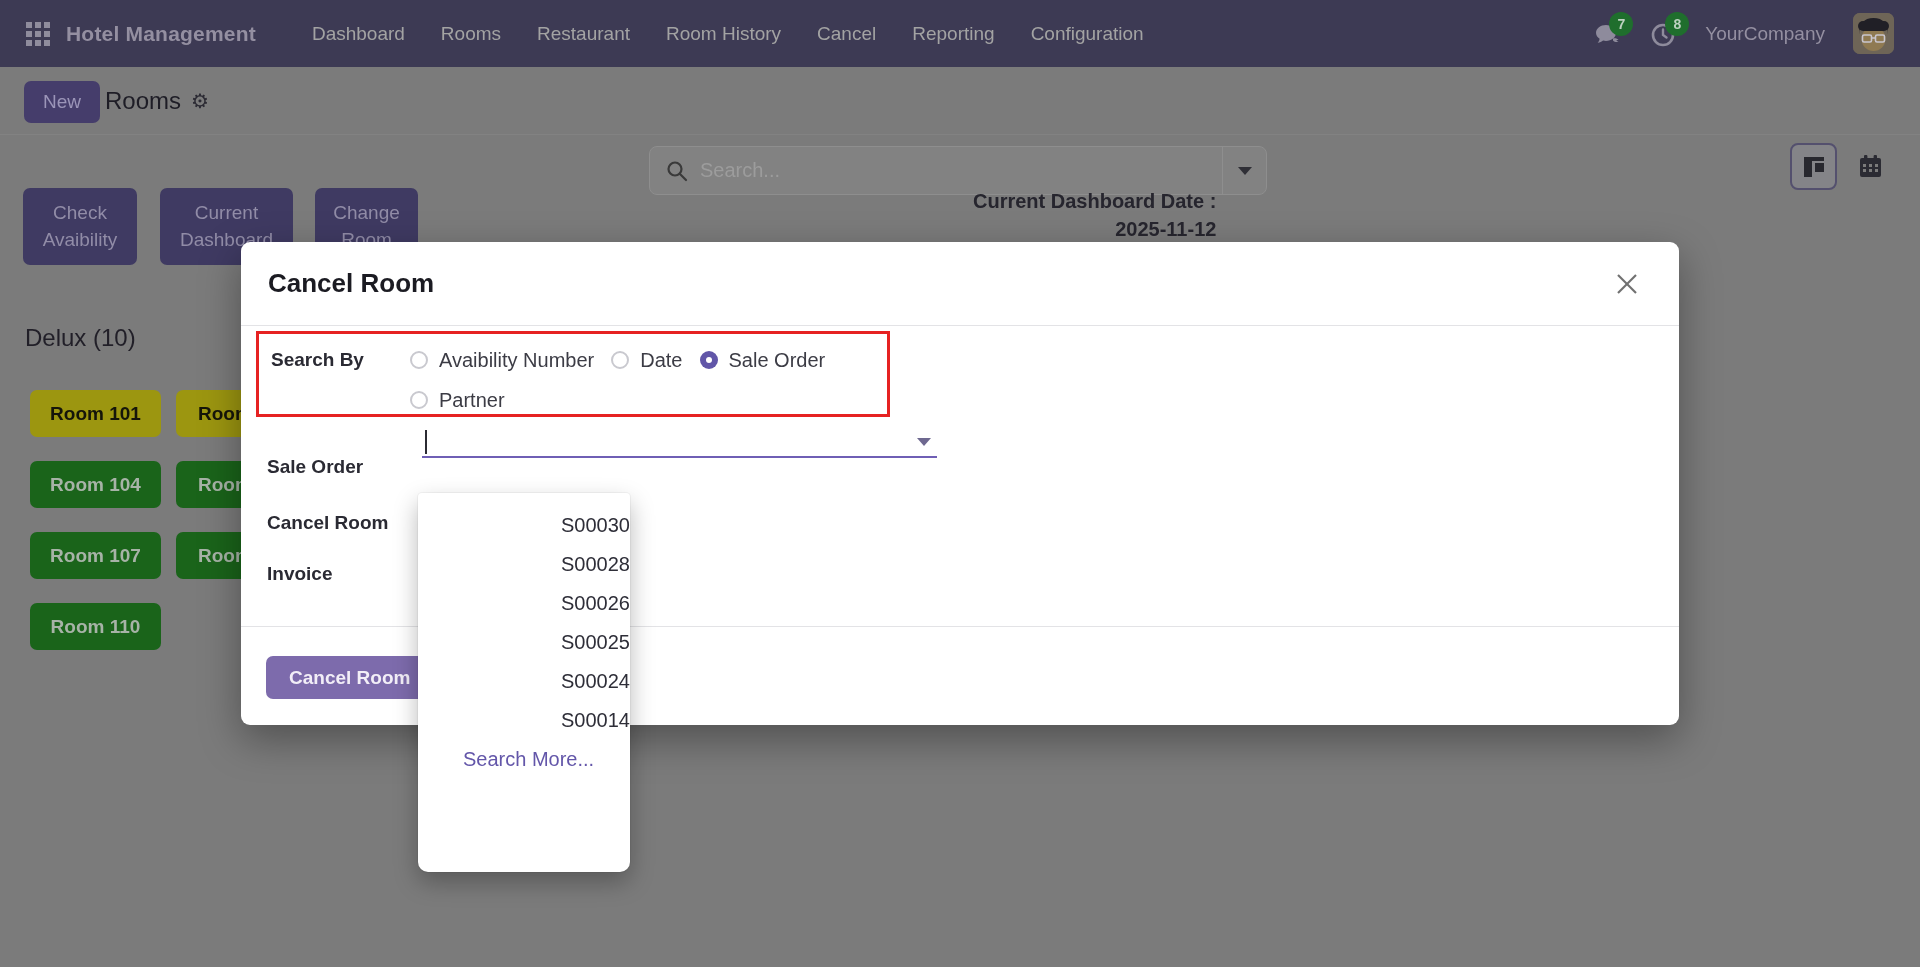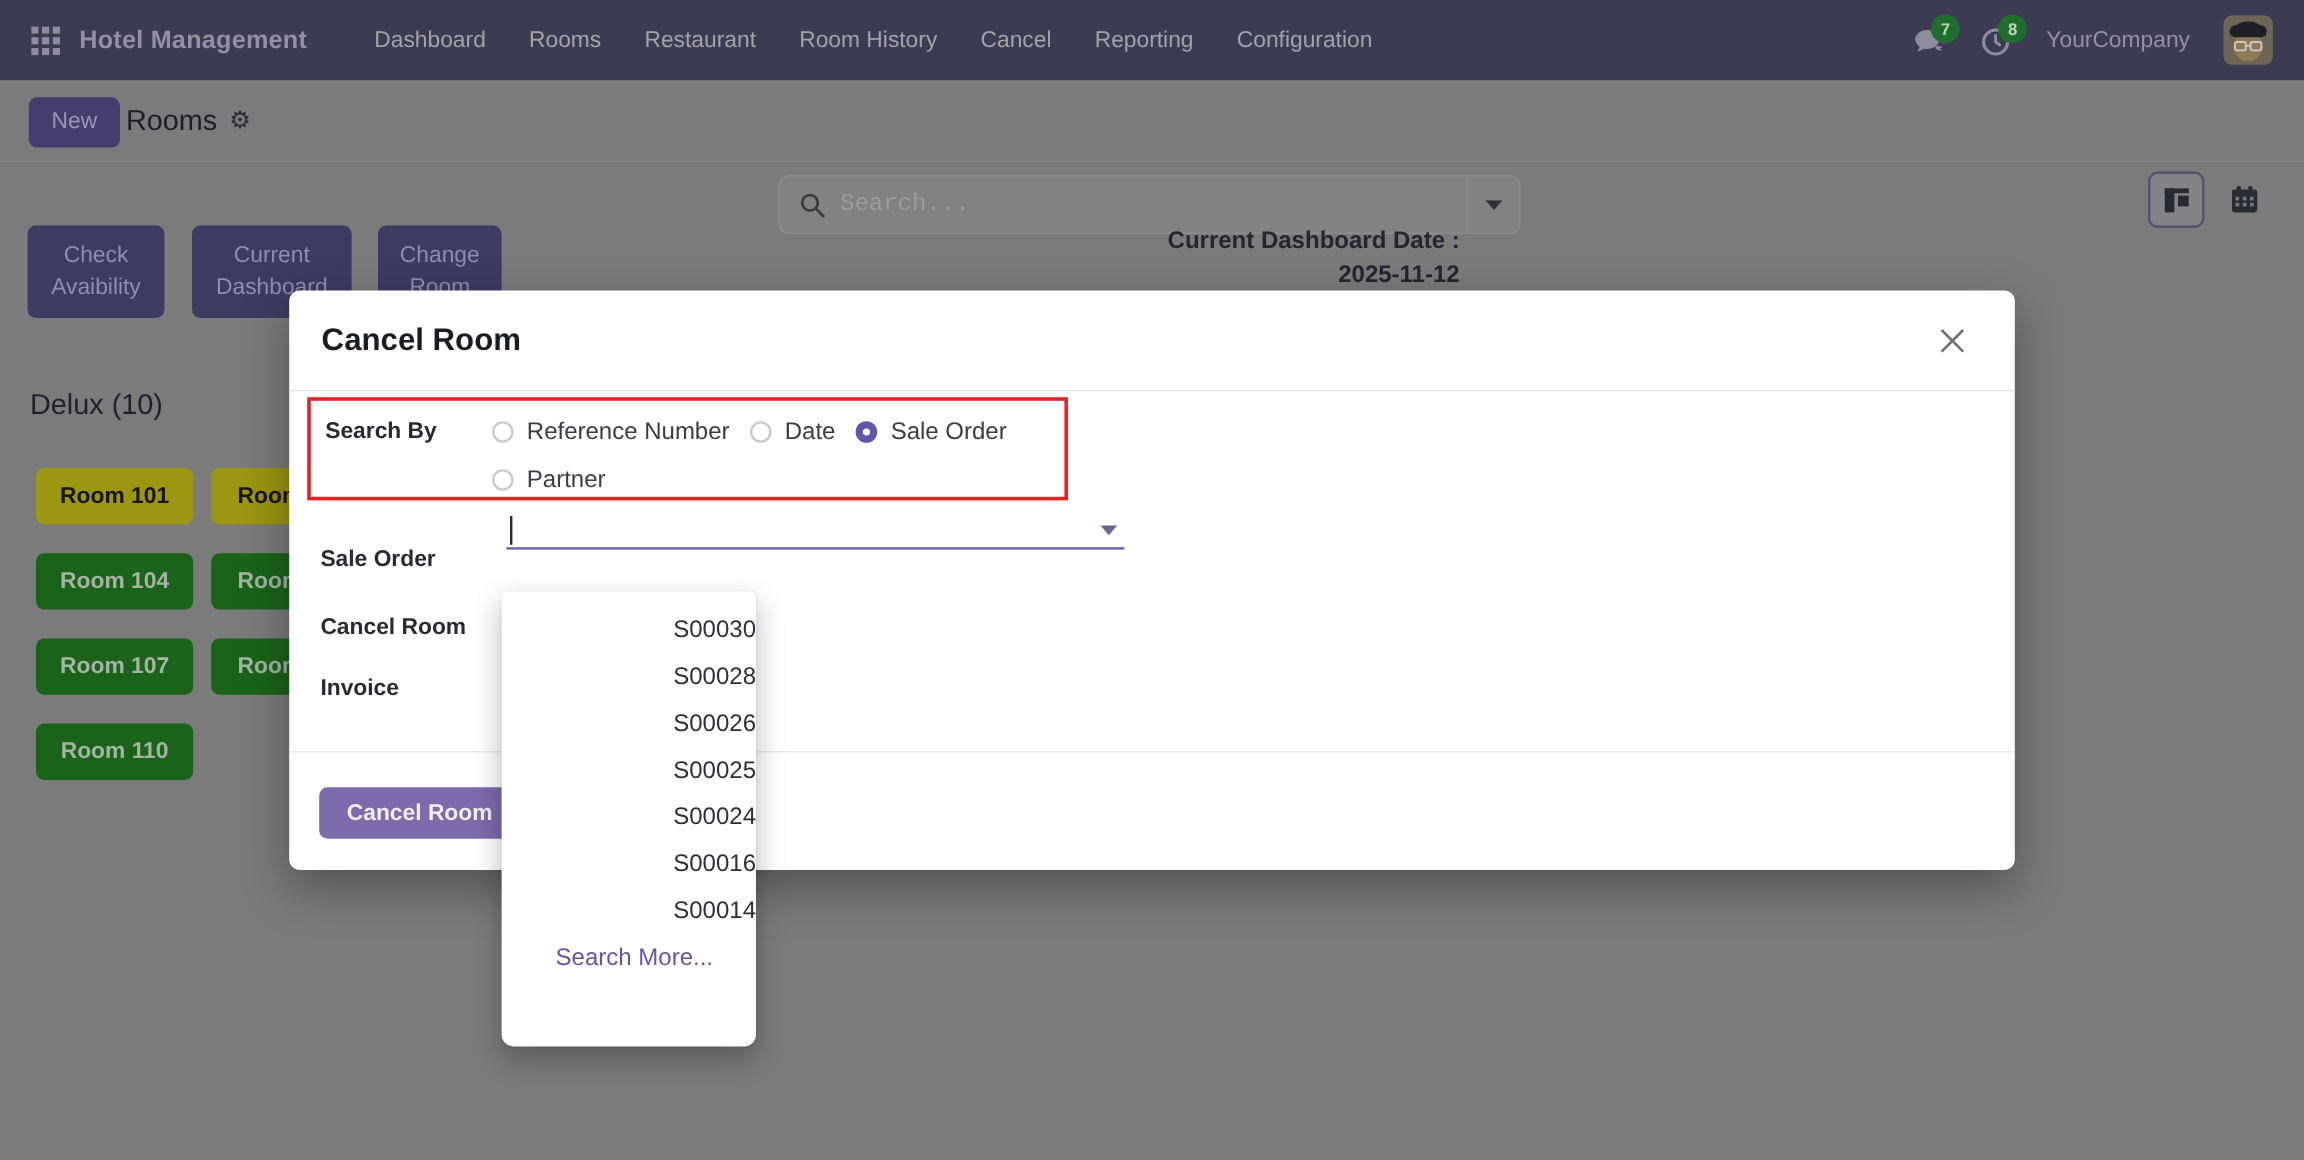--- a/index.html
+++ b/index.html
@@ -27,21 +27,21 @@
   .btn-new { position:absolute; left:24px; top:14px; height:42px; padding:0 19px; background:#453d6b;
              color:#9b95b8; font-size:19px; border:none; border-radius:7px; cursor:pointer;
              font-family:"Liberation Sans",sans-serif; }
   .view-title-wrap { position:absolute; left:105px; top:20px; display:flex; align-items:center; gap:10px; }
   .view-title { font-size:24px; font-weight:500; color:#1e1d26; }
   .gear-icon { font-size:20px; color:#2c2b34; cursor:pointer; line-height:1; }
   .search-bar { position:absolute; left:649px; top:79px; width:618px; height:49px; background:#828282;
                 border:1px solid #8e8e8e; border-radius:8px; display:flex; align-items:center; }
   .search-bar .mag { margin:0 12px 0 16px; flex:0 0 auto; }
   .search-input { flex:1; border:none; background:transparent; outline:none; font-size:20px;
-                  color:#fef9c3; font-family:Liberation Mono, monospace; }
+                  color:#fef9c3; font-family:Liberation Sans, sans-serif; }
   .search-input::placeholder { color:#9c9c9c; }
   .search-caret-btn { width:44px; height:100%; border-left:1px solid #8e8e8e; display:flex;
                       align-items:center; justify-content:center; cursor:pointer; }
   .caret-down { width:0; height:0; border-left:7px solid transparent; border-right:7px solid transparent;
                 border-top:8px solid #2f2f36; }
   .view-switcher { position:absolute; right:26px; top:76px; display:flex; align-items:center; gap:10px; }
   .vs-btn { width:47px; height:47px; display:flex; align-items:center; justify-content:center;
             border-radius:8px; cursor:pointer; }
   .vs-btn.active { border:2px solid #54506e; background:#848488; }
 
@@ -239,21 +239,21 @@
       </svg>
     </button>
   </div>
 
   <div class="highlight-box">
     <div class="sb-label">Search By</div>
     <div class="radio-area">
       <div class="radio-row">
         <div class="radio-opt">
           <span class="radio"></span>
-          <span class="radio-label">Reference Number</span>
+          <span class="radio-label">Avaibility Number</span>
         </div>
         <div class="radio-opt">
           <span class="radio"></span>
           <span class="radio-label">Date</span>
         </div>
         <div class="radio-opt">
           <span class="radio checked"></span>
           <span class="radio-label">Sale Order</span>
         </div>
       </div>
@@ -280,16 +280,15 @@
     <button class="btn-primary">Cancel Room</button>
   </div>
 </div>
 
 <div class="so-dropdown">
   <div class="so-item">S00030</div>
   <div class="so-item">S00028</div>
   <div class="so-item">S00026</div>
   <div class="so-item">S00025</div>
   <div class="so-item">S00024</div>
-  <div class="so-item">S00016</div>
   <div class="so-item">S00014</div>
   <div class="so-more">Search More...</div>
 </div>
 
 </body></html>

